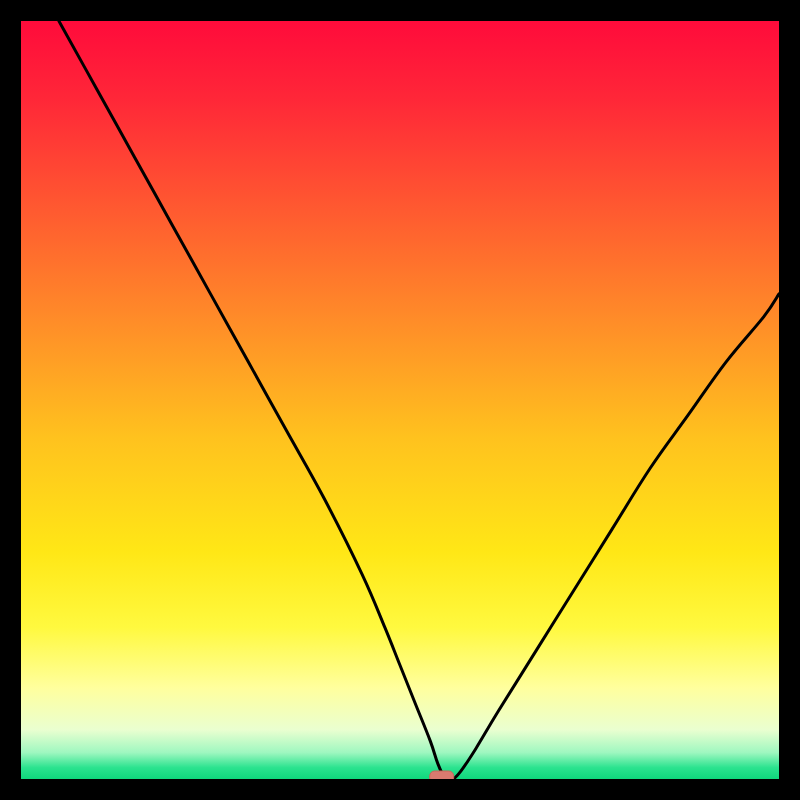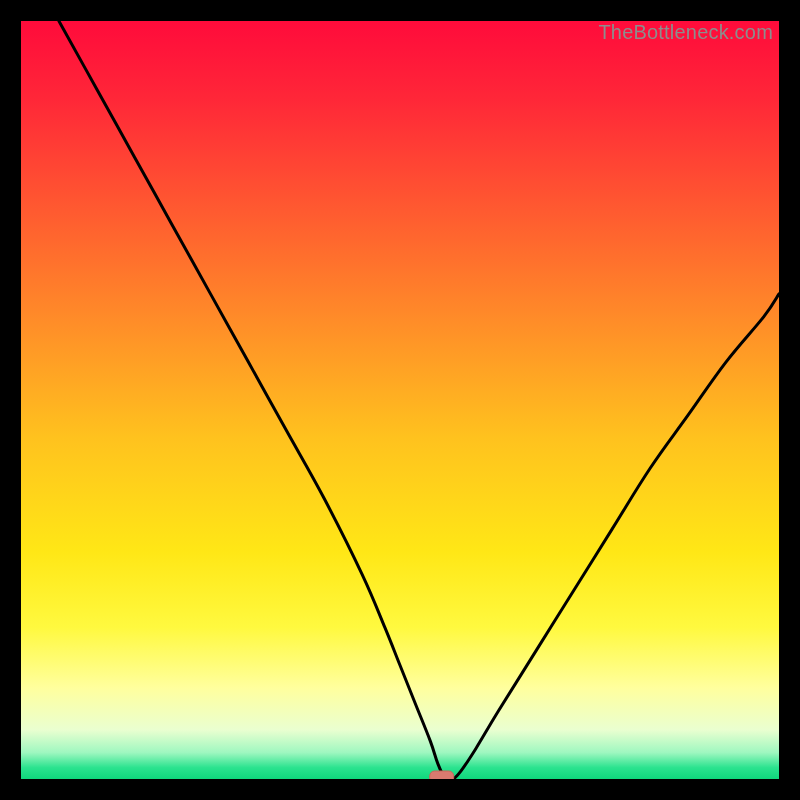--- a/index.html
+++ b/index.html
@@ -55,14 +55,13 @@
           <stop offset="93.5%" stop-color="#eaffd0"></stop>
           <stop offset="96.5%" stop-color="#9ff7c0"></stop>
           <stop offset="98.5%" stop-color="#2be38f"></stop>
           <stop offset="100%" stop-color="#0fd77c"></stop>
         </linearGradient>
     </defs>
     <rect x="0" y="0" width="758" height="758" fill="url(#bg-grad)"></rect>
     <path id="curve-path" fill="none" stroke-width="3" stroke-linecap="round" stroke-linejoin="round" d="M 37.9 0 C 44.721999999999994 12.279600000000004, 62.15599999999999 43.66080000000002, 75.8 68.22000000000003 C 89.444 92.77920000000003, 100.05600000000001 111.88080000000006, 113.7 136.44000000000005 C 127.344 160.99920000000003, 137.956 180.1008, 151.6 204.65999999999997 C 165.244 229.21919999999994, 175.856 248.3208, 189.5 272.88 C 203.144 297.43919999999997, 213.756 316.5408, 227.4 341.09999999999997 C 241.044 365.65919999999994, 251.656 384.76079999999996, 265.3 409.32 C 278.944 433.8792, 289.556 451.61640000000006, 303.2 477.54 C 316.844 503.4636, 330.18480000000005 530.1451999999999, 341.1 553.3399999999999 C 352.0152 576.5347999999999, 357.018 590.0272, 363.84 606.4 C 370.662 622.7728, 373.5424 630.656, 379 644.3 C 384.4576 657.944, 388.7024 668.556, 394.16 682.2 C 399.61760000000004 695.844, 405.2268 709.1848, 409.32000000000005 720.1 C 413.4132000000001 731.0152, 414.17120000000006 736.018, 416.90000000000003 742.84 C 419.6288 749.662, 421.75120000000004 755.2712, 424.48 758 C 427.2088 760.7288, 429.33119999999997 759.3644, 432.05999999999995 758 C 434.7887999999999 756.6356, 435.54679999999996 755.8775999999999, 439.64 750.42 C 443.7332 744.9624, 447.978 738.5952, 454.8 727.68 C 461.622 716.7647999999999, 466.6248 707.5172, 477.54 689.78 C 488.45520000000005 672.0427999999999, 501.79600000000005 650.9703999999999, 515.44 629.14 C 529.0840000000001 607.3096, 539.696 590.3303999999999, 553.34 568.5 C 566.984 546.6696000000001, 577.596 529.6904, 591.24 507.86 C 604.884 486.0296, 615.496 467.68600000000004, 629.14 447.22 C 642.784 426.754, 653.396 413.26160000000004, 667.04 394.16 C 680.684 375.0584, 691.296 358.83719999999994, 704.94 341.09999999999997 C 718.5840000000001 323.3628, 733.2892 307.8996, 742.84 295.62 C 752.3908 283.3404, 755.2712 276.9732, 758 272.88" stroke="#000000"></path>
     <rect id="marker" rx="5" ry="5" width="24" height="12" x="408.69000000000005" y="750" fill="#d87a6f" stroke="#c6665b" stroke-width="1"></rect>
   </svg>
-  <div class="watermark">TheBottleneck.com</div>
 </div>
 
 </body></html>

